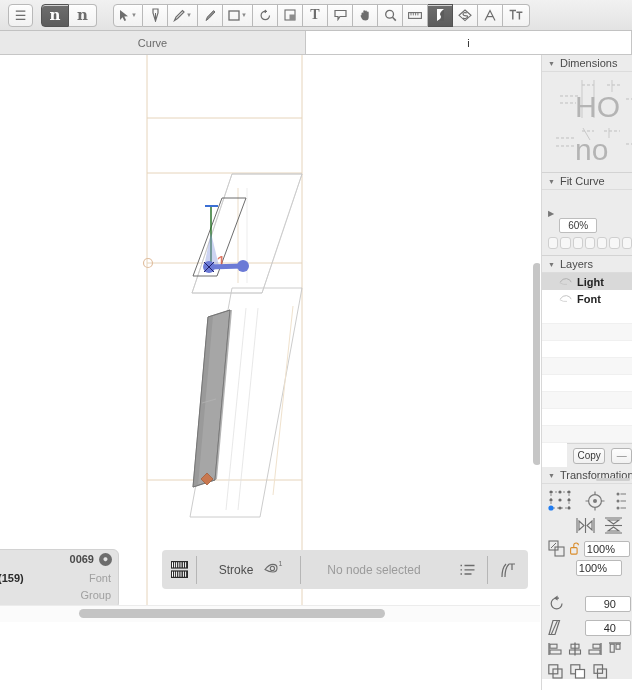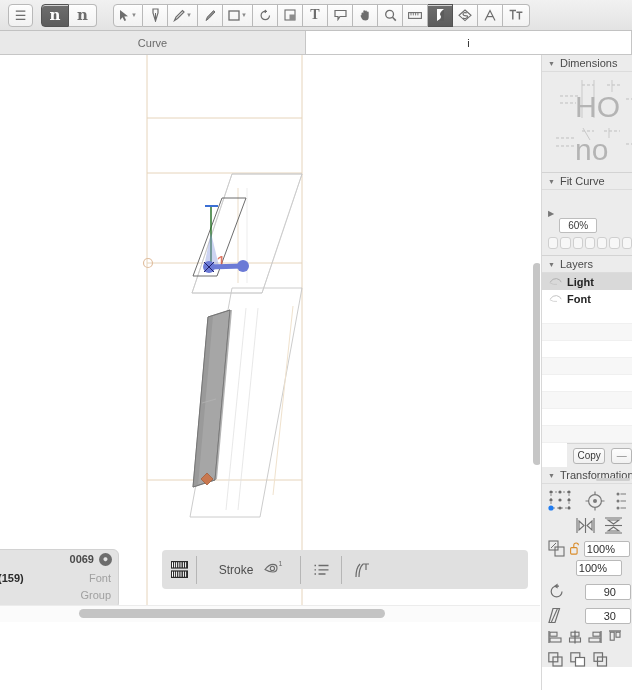--- a/index.html
+++ b/index.html
@@ -124,21 +124,21 @@
     font-size:10px;color:#3a3a3a;display:flex;align-items:center;justify-content:center;
     box-sizing:border-box;
     margin-top:24px;
   }
   #fitswatches{display:flex;gap:2px;padding:4px 0 0 6px;}
   .swatch{width:11px;height:12px;background:#f7f7f7;border:1px solid #cfcfcf;border-radius:3px;box-sizing:border-box;}
 
   
   #layersbody{background:#ffffff;}
   .layer-row{
-    height:17px;display:flex;align-items:center;gap:5px;padding-left:7px;
+    height:17px;display:flex;align-items:center;gap:5px;padding-left:17px;
     font-size:11px;font-weight:bold;color:#232323;box-sizing:border-box;
   }
   .layer-row.sel{background:#d9d9d9;}
   .eye{width:13px;height:9px;flex:none;}
   .blankrow{height:17px;border-bottom:1px solid #f0f0f0;box-sizing:border-box;}
   .blankrow.alt{background:#f7f7f7;}
 
   
   #copyrow{
     height:24px;background:#ececec;display:flex;align-items:center;gap:6px;
@@ -371,20 +371,21 @@
     <span>Stroke</span>
     <span style="position:relative;display:inline-block;">
       <svg width="14" height="11" viewBox="0 0 14 11">
         <path d="M1 6.5 Q5 1.4 9 1.4 Q13 1.4 13 5 Q13 9 9 9 Q5 9 1 6.5 Z" fill="none" stroke="#6b6b6b" stroke-width="1.1"></path>
         <circle cx="8.4" cy="5.4" r="2.1" fill="none" stroke="#6b6b6b" stroke-width="1.1"></circle>
       </svg>
       <span style="position:absolute;right:-4px;top:-3px;font-size:7px;color:#6b6b6b;">1</span>
     </span>
   </div>
   <div class="bs-div"></div>
+  <div class="bs-cell" id="bs-status">No node selected</div>
   <div class="bs-cell" id="bs-list">
     <svg width="15" height="12" viewBox="0 0 15 12">
       <path d="M0.5 1.5 L2 1.5 M0.5 5.8 L2 5.8 M0.5 10 L2 10" stroke="#6b6b6b" stroke-width="1.3"></path>
       <path d="M4.5 1.5 L14.5 1.5 M4.5 5.8 L14.5 5.8 M4.5 10 L11.5 10" stroke="#6b6b6b" stroke-width="1.3"></path>
     </svg>
   </div>
   <div class="bs-div"></div>
   <div class="bs-cell" id="bs-pen">
     <svg width="17" height="16" viewBox="0 0 17 16">
       <path d="M2 15 Q2 6 6 2" fill="none" stroke="#6b6b6b" stroke-width="1.2"></path>
@@ -546,36 +547,36 @@
         <rect x="0.6" y="5.6" width="6.5" height="6.5" rx="1" fill="none" stroke="#d98c2a" stroke-width="1.1"></rect>
         <path d="M3.8 5.6 L3.8 3.3 Q3.8 1 6.2 1 Q8.4 1 8.4 3.3" fill="none" stroke="#d98c2a" stroke-width="1.1"></path>
       </svg>
       <div class="tfield" style="width:46px;">100%</div>
     </div>
 
     <div class="valrow" style="padding-left:34px;">
       <div class="tfield" style="width:46px;">100%</div>
     </div>
 
-    <div class="valrow" style="margin-top:7px;">
+    <div class="valrow" style="margin-top:19px;">
       <svg width="18" height="17" viewBox="0 0 18 17">
         <path d="M14 8.5 A5.4 5.4 0 1 1 8.6 3.1 L11 3.1" fill="none" stroke="#6f6f6f" stroke-width="1.2"></path>
         <path d="M9.6 0.6 L5.8 3.2 L9.6 5.6 Z" fill="#6f6f6f"></path>
       </svg>
       <div style="width:9px"></div>
       <div class="tfield" style="width:46px;">90</div>
     </div>
 
     <div class="valrow" style="margin-top:7px;">
       <svg width="18" height="17" viewBox="0 0 18 17">
         <path d="M5 1.5 L11.5 1.5 L7 15.5 L1 15.5 Z" fill="none" stroke="#6f6f6f" stroke-width="1.2"></path>
         <path d="M9.5 1.5 L3.2 15.5" stroke="#6f6f6f" stroke-width="1.1"></path>
       </svg>
       <div style="width:9px"></div>
-      <div class="tfield" style="width:46px;">30</div>
+      <div class="tfield" style="width:46px;">40</div>
     </div>
 
     <div class="alignrow">
       <svg width="14" height="14" viewBox="0 0 14 14">
         <path d="M1 1 L1 13" stroke="#6f6f6f" stroke-width="1.3"></path>
         <rect x="2" y="2.2" width="7" height="4" fill="none" stroke="#6f6f6f" stroke-width="1.1"></rect>
         <rect x="2" y="8" width="11" height="4" fill="none" stroke="#6f6f6f" stroke-width="1.1"></rect>
       </svg>
       <svg width="14" height="14" viewBox="0 0 14 14">
         <path d="M7 0.5 L7 13.5" stroke="#6f6f6f" stroke-width="1.3"></path>

